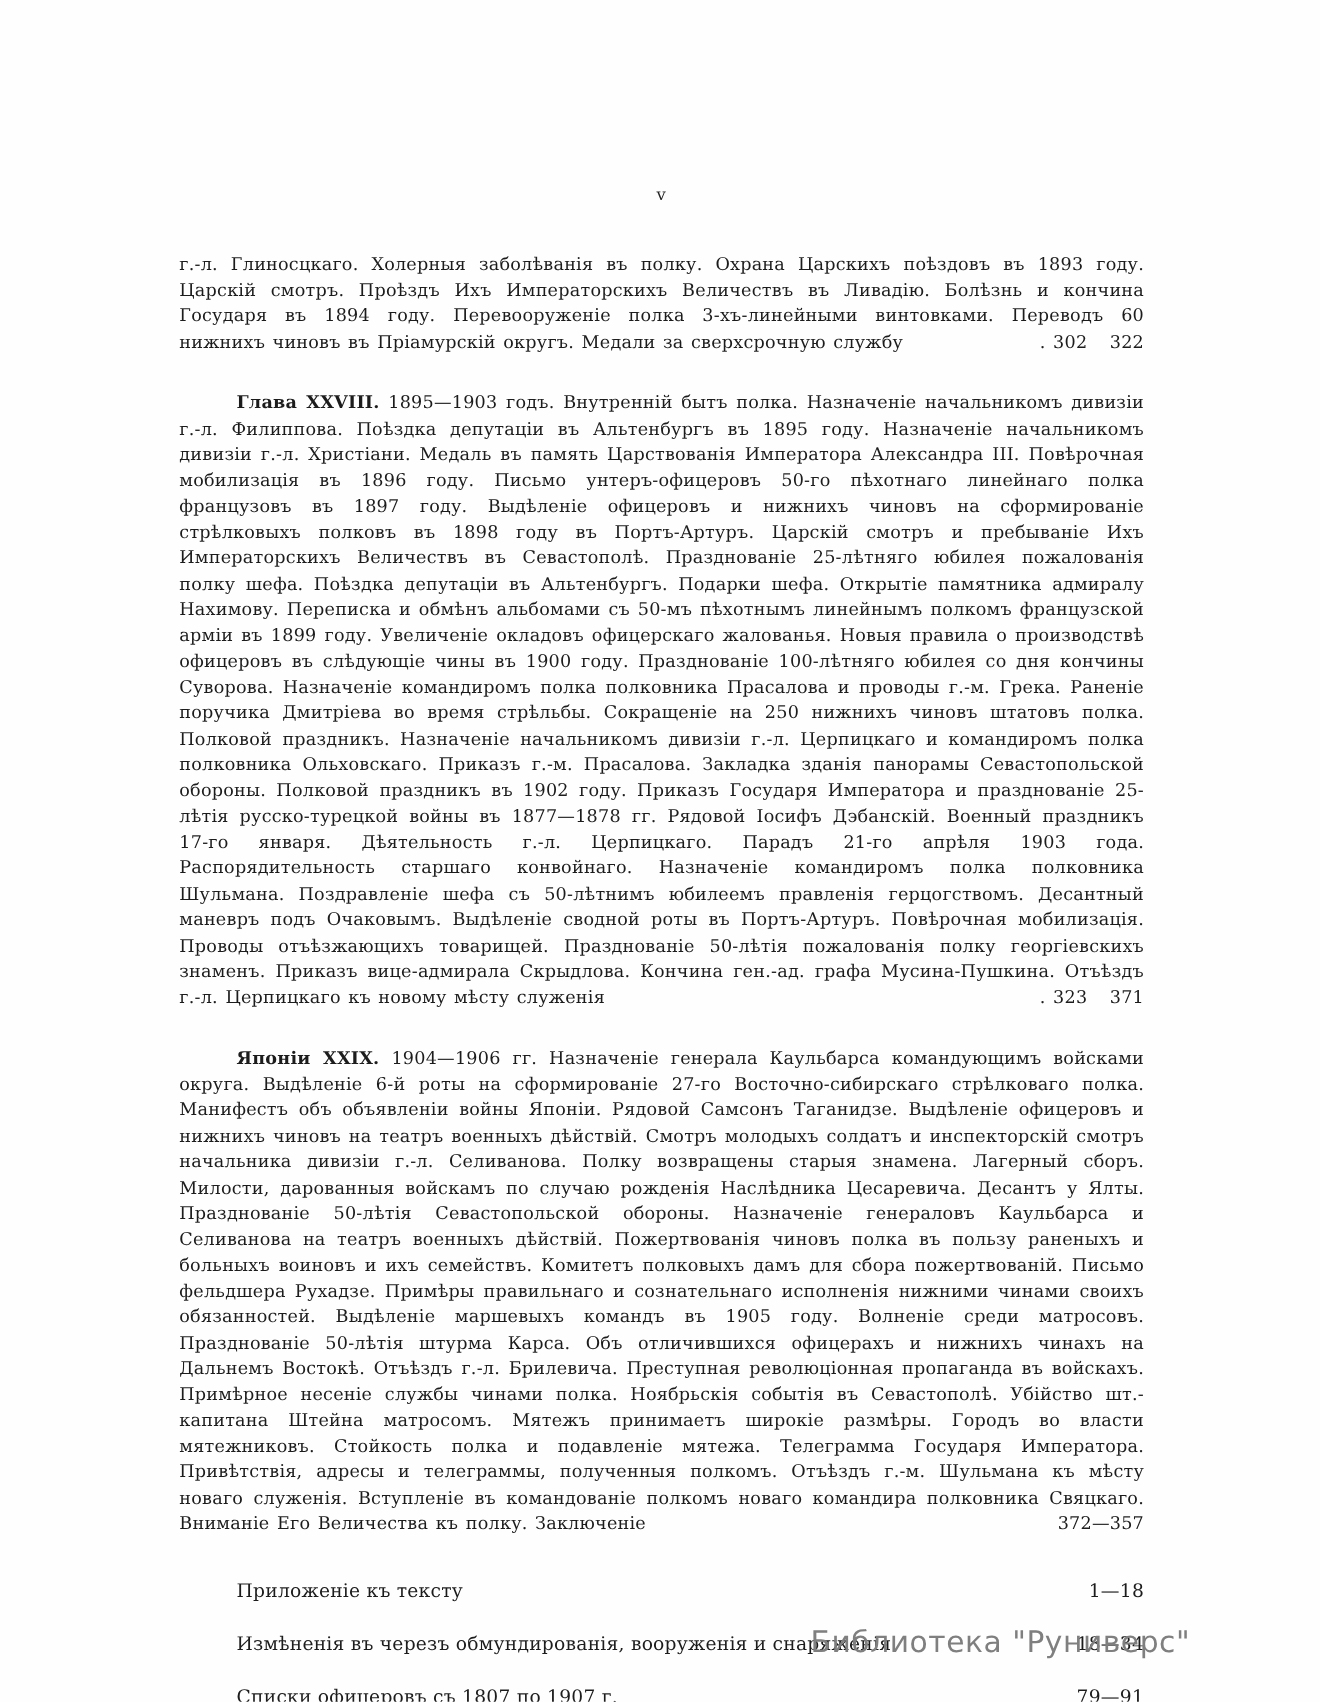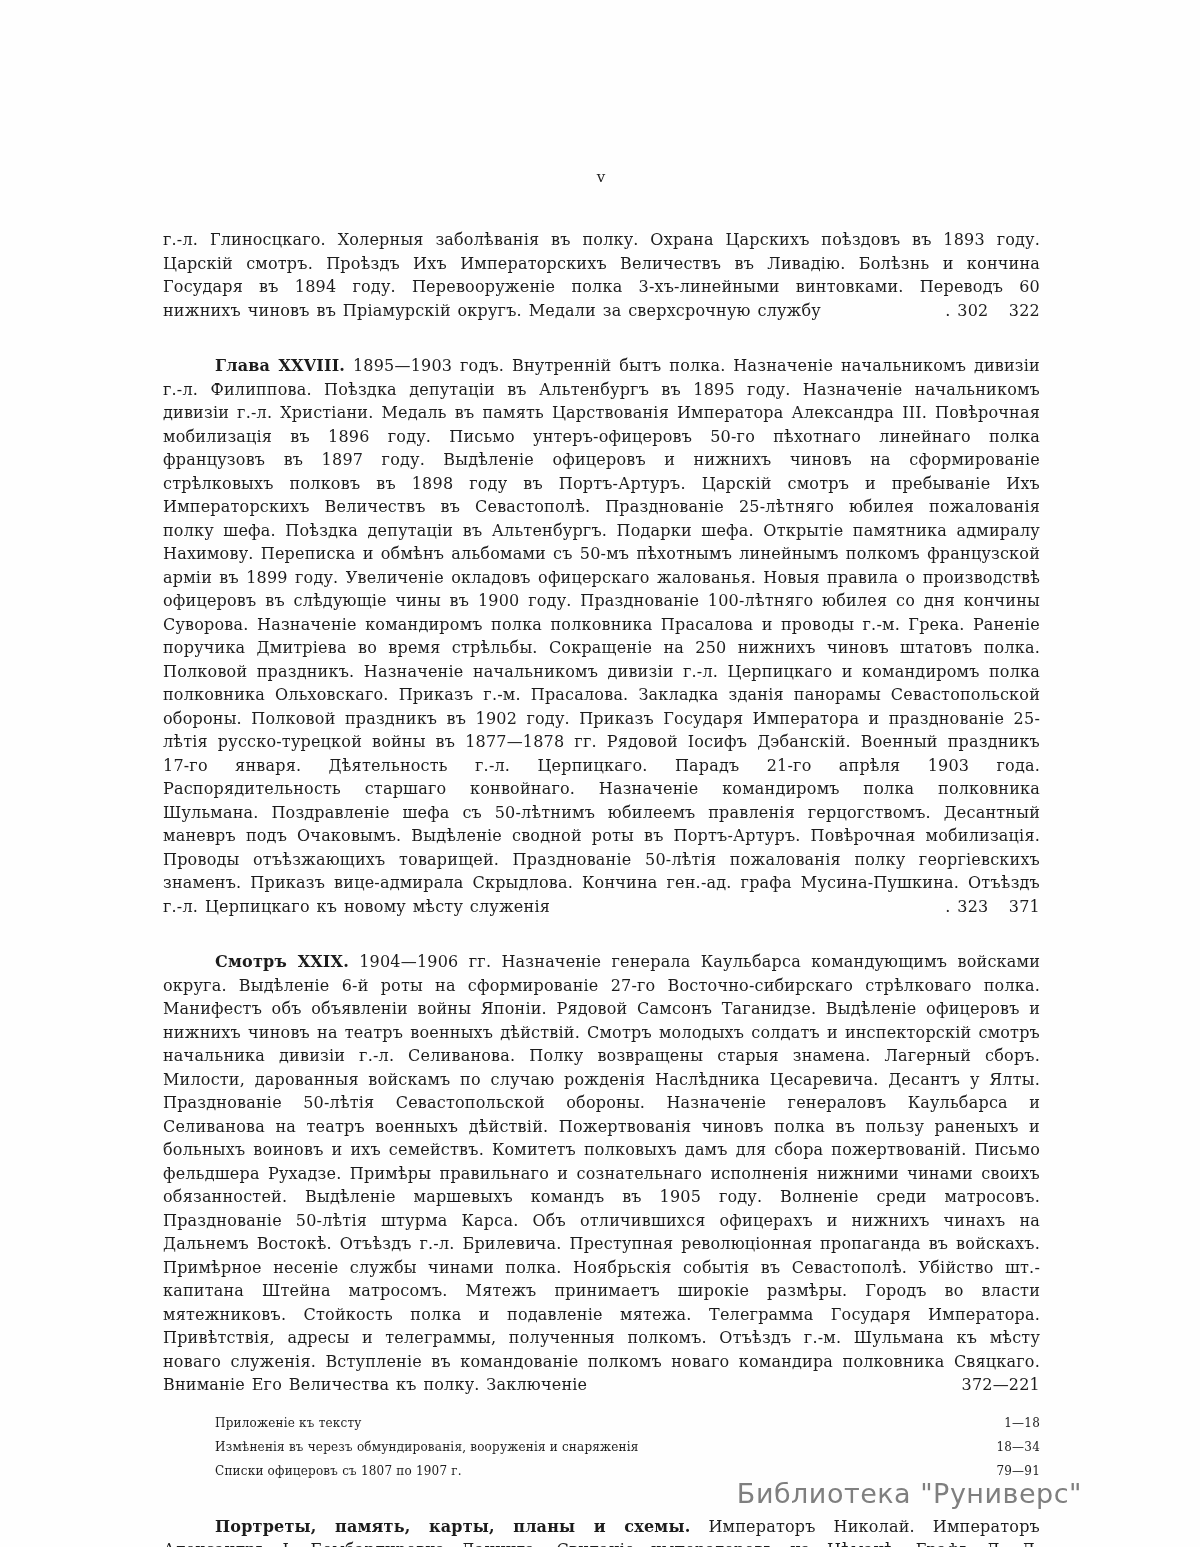--- a/index.html
+++ b/index.html
@@ -42,30 +42,31 @@
     text-indent: 0;
     white-space: nowrap;
     padding-left: 14px;
   }
   .appendix {
     margin: 14px 0 30px 0;
   }
   .app-row {
     display: flex;
     align-items: baseline;
-    font-size: 12px;
+    font-size: 17px;
     line-height: 24px;
     letter-spacing: 0.2px;
     justify-content: space-between;
   }
   .app-label { padding-left: 52px; }
   .app-pages {
     margin-left: auto;
     white-space: nowrap;
     text-align: right;
+    margin-top: 24px;
   }
   p.portraits { margin-top: 30px; }
   .watermark {
     position: absolute;
     right: 118px; bottom: 38px;
     font-family: "DejaVu Sans", sans-serif;
     font-size: 27px;
     color: #7f7f7f;
     letter-spacing: 0.5px;
   }
@@ -83,23 +84,23 @@
       <span class="pages">. 302&nbsp;&nbsp;&nbsp;322</span>
     </p>
 
     <p class="entry indent">
       <b class="lead">Глава XXVIII.</b>
       <span> 1895—1903 годъ. Внутренній бытъ полка. Назначеніе начальникомъ дивизіи г.-л. Филиппова. Поѣздка депутаціи въ Альтенбургъ въ 1895 году. Назначеніе начальникомъ дивизіи г.-л. Христіани. Медаль въ память Царствованія Императора Александра III. Повѣрочная мобилизація въ 1896 году. Письмо унтеръ-офицеровъ 50-го пѣхотнаго линейнаго полка французовъ въ 1897 году. Выдѣленіе офицеровъ и нижнихъ чиновъ на сформированіе стрѣлковыхъ полковъ въ 1898 году въ Портъ-Артуръ. Царскій смотръ и пребываніе Ихъ Императорскихъ Величествъ въ Севастополѣ. Празднованіе 25-лѣтняго юбилея пожалованія полку шефа. Поѣздка депутаціи въ Альтенбургъ. Подарки шефа. Открытіе памятника адмиралу Нахимову. Переписка и обмѣнъ альбомами съ 50-мъ пѣхотнымъ линейнымъ полкомъ французской арміи въ 1899 году. Увеличеніе окладовъ офицерскаго жалованья. Новыя правила о производствѣ офицеровъ въ слѣдующіе чины въ 1900 году. Празднованіе 100-лѣтняго юбилея со дня кончины Суворова. Назначеніе командиромъ полка полковника Прасалова и проводы г.-м. Грека. Раненіе поручика Дмитріева во время стрѣльбы. Сокращеніе на 250 нижнихъ чиновъ штатовъ полка. Полковой праздникъ. Назначеніе начальникомъ дивизіи г.-л. Церпицкаго и командиромъ полка полковника Ольховскаго. Приказъ г.-м. Прасалова. Закладка зданія панорамы Севастопольской обороны. Полковой праздникъ въ 1902 году. Приказъ Государя Императора и празднованіе 25-лѣтія русско-турецкой войны въ 1877—1878 гг. Рядовой Іосифъ Дэбанскій. Военный праздникъ 17-го января. Дѣятельность г.-л. Церпицкаго. Парадъ 21-го апрѣля 1903 года. Распорядительность старшаго конвойнаго. Назначеніе командиромъ полка полковника Шульмана. Поздравленіе шефа съ 50-лѣтнимъ юбилеемъ правленія герцогствомъ. Десантный маневръ подъ Очаковымъ. Выдѣленіе сводной роты въ Портъ-Артуръ. Повѣрочная мобилизація. Проводы отъѣзжающихъ товарищей. Празднованіе 50-лѣтія пожалованія полку георгіевскихъ знаменъ. Приказъ вице-адмирала Скрыдлова. Кончина ген.-ад. графа Мусина-Пушкина. Отъѣздъ г.-л. Церпицкаго къ новому мѣсту служенія</span>
       <span class="pages">. 323&nbsp;&nbsp;&nbsp;371</span>
     </p>
 
     <p class="entry indent">
-      <b class="lead">Смотръ XXIX.</b>
+      <b class="lead">Японіи XXIX.</b>
       <span> 1904—1906 гг. Назначеніе генерала Каульбарса командующимъ войсками округа. Выдѣленіе 6-й роты на сформированіе 27-го Восточно-сибирскаго стрѣлковаго полка. Манифестъ объ объявленіи войны Японіи. Рядовой Самсонъ Таганидзе. Выдѣленіе офицеровъ и нижнихъ чиновъ на театръ военныхъ дѣйствій. Смотръ молодыхъ солдатъ и инспекторскій смотръ начальника дивизіи г.-л. Селиванова. Полку возвращены старыя знамена. Лагерный сборъ. Милости, дарованныя войскамъ по случаю рожденія Наслѣдника Цесаревича. Десантъ у Ялты. Празднованіе 50-лѣтія Севастопольской обороны. Назначеніе генераловъ Каульбарса и Селиванова на театръ военныхъ дѣйствій. Пожертвованія чиновъ полка въ пользу раненыхъ и больныхъ воиновъ и ихъ семействъ. Комитетъ полковыхъ дамъ для сбора пожертвованій. Письмо фельдшера Рухадзе. Примѣры правильнаго и сознательнаго исполненія нижними чинами своихъ обязанностей. Выдѣленіе маршевыхъ командъ въ 1905 году. Волненіе среди матросовъ. Празднованіе 50-лѣтія штурма Карса. Объ отличившихся офицерахъ и нижнихъ чинахъ на Дальнемъ Востокѣ. Отъѣздъ г.-л. Брилевича. Преступная революціонная пропаганда въ войскахъ. Примѣрное несеніе службы чинами полка. Ноябрьскія событія въ Севастополѣ. Убійство шт.-капитана Штейна матросомъ. Мятежъ принимаетъ широкіе размѣры. Городъ во власти мятежниковъ. Стойкость полка и подавленіе мятежа. Телеграмма Государя Императора. Привѣтствія, адресы и телеграммы, полученныя полкомъ. Отъѣздъ г.-м. Шульмана къ мѣсту новаго служенія. Вступленіе въ командованіе полкомъ новаго командира полковника Свяцкаго. Вниманіе Его Величества къ полку. Заключеніе</span>
-      <span class="pages">372—221</span>
+      <span class="pages">372—357</span>
     </p>
 
     <div class="appendix">
       <div class="app-row">
         <span class="app-label">Приложеніе къ тексту</span>
         <span class="app-pages">1—18</span>
       </div>
       <div class="app-row">
         <span class="app-label">Измѣненія въ черезъ обмундированія, вооруженія и снаряженія</span>
         <span class="app-pages">18—34</span>

